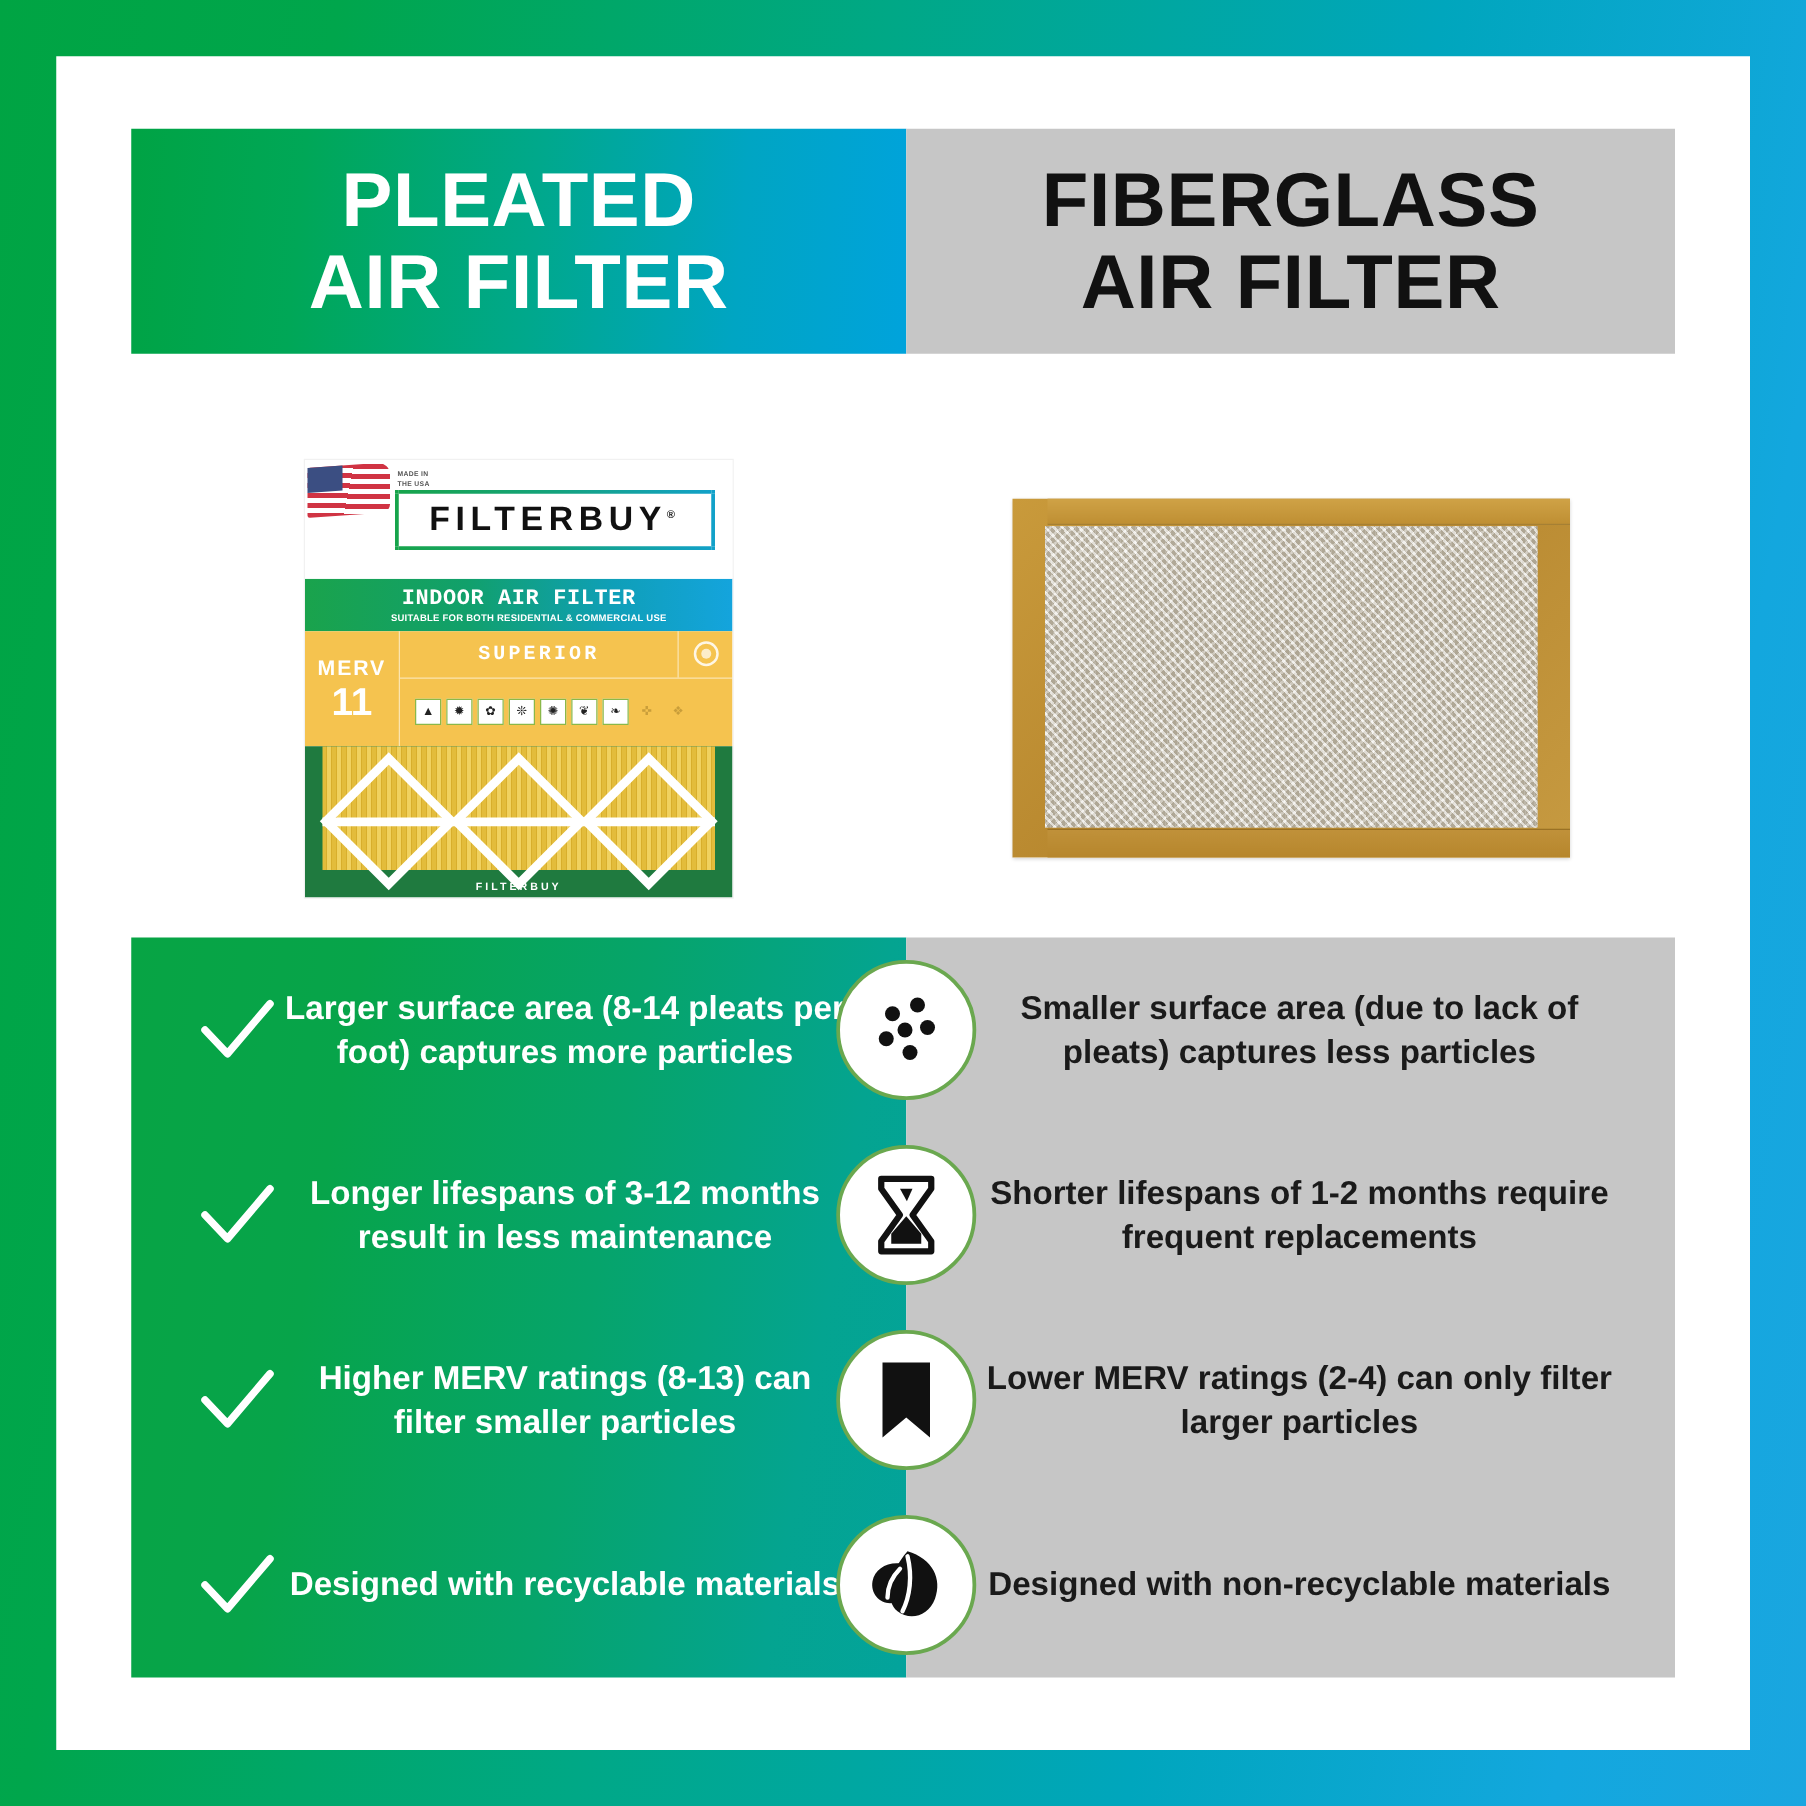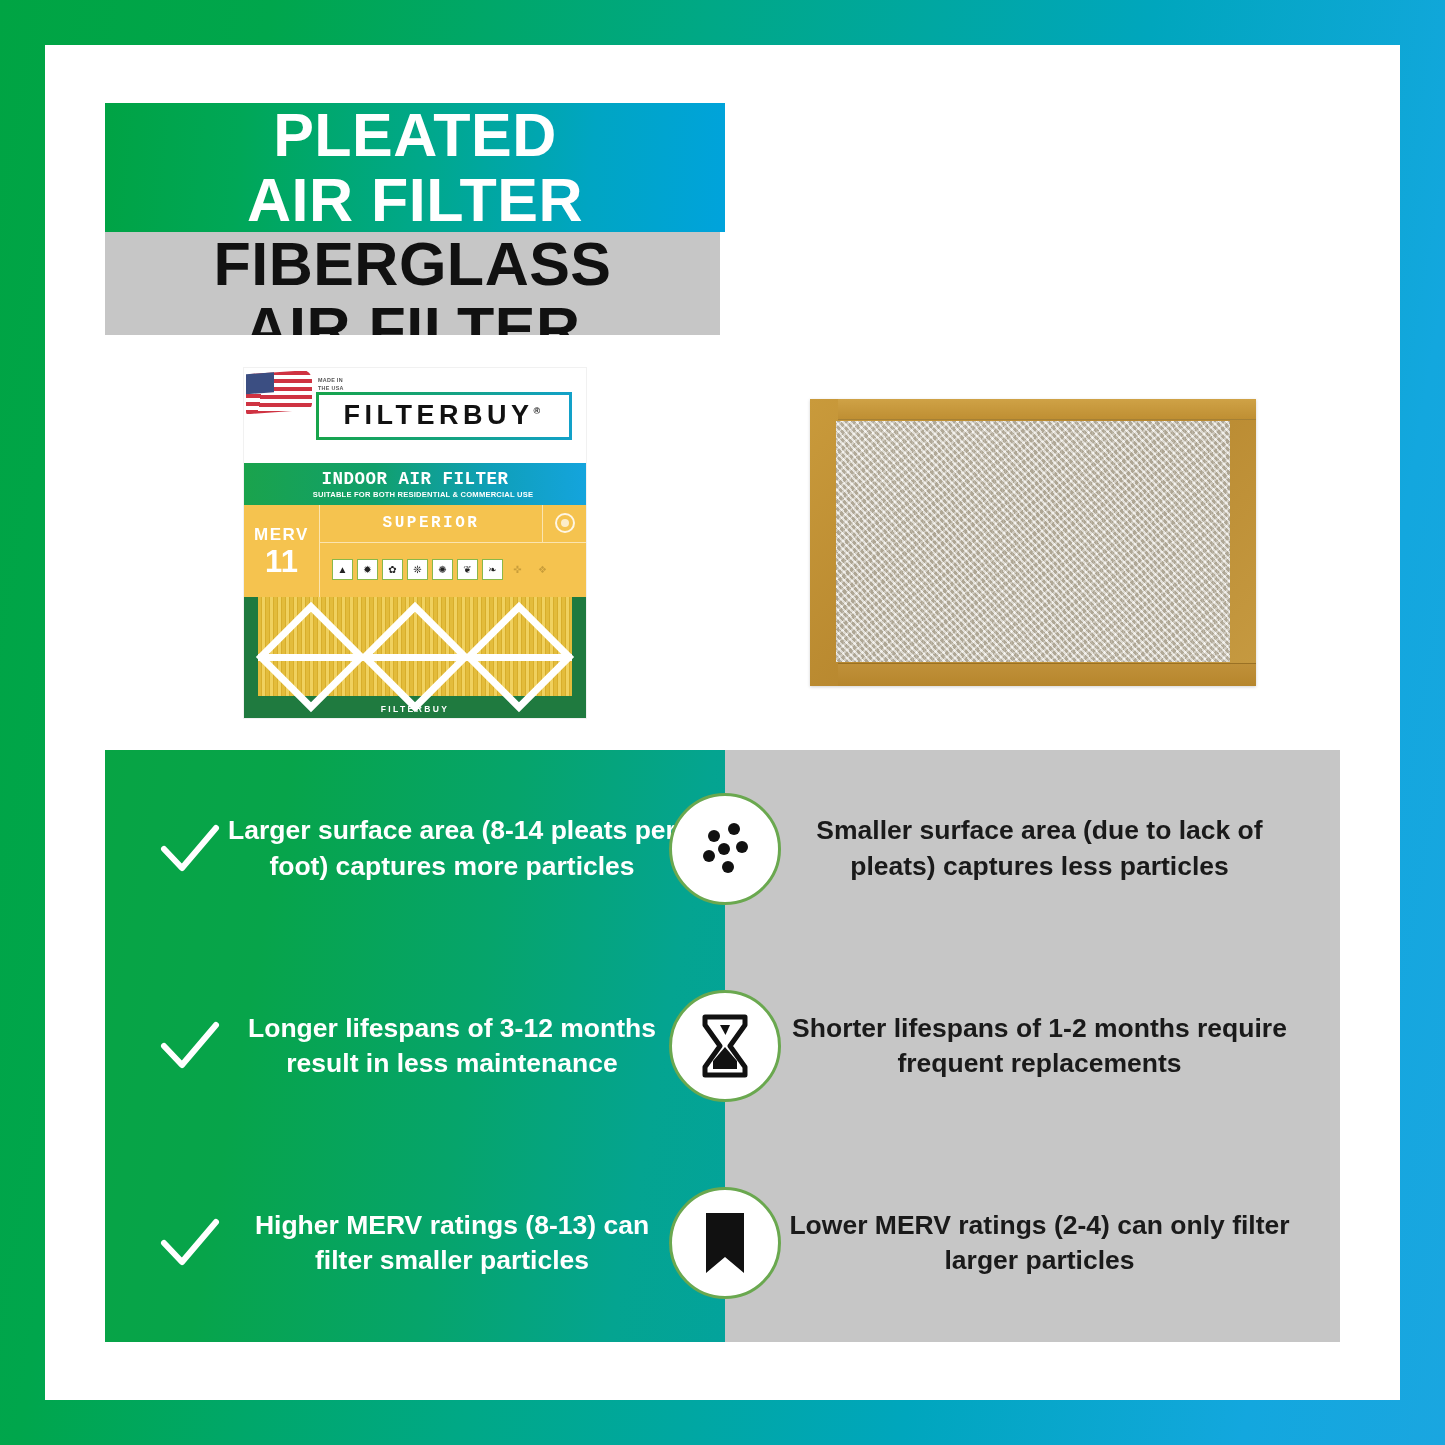--- a/index.html
+++ b/index.html
@@ -30,21 +30,20 @@
   }
 
   
   #header-row {
     position: absolute;
     left: 60px;
     top: 58px;
     width: 1235px;
     height: 180px;
     display: flex;
-    flex-direction: column;
   }
   #header-left {
     width: 620px;
     height: 100%;
     background: linear-gradient(95deg, #00a344 0%, #00a757 22%, #00a88c 52%, #00a5c3 78%, #00a3dc 100%);
     display: flex;
     align-items: center;
     justify-content: center;
   }
   #header-right {
@@ -532,18 +531,39 @@
           <div class="icon-slot">
             <div class="badge">
               <svg width="50" height="66" viewBox="0 0 50 66">
                 <path d="M6 3 H44 V63 L25 47 L6 63 Z" fill="#111"></path>
               </svg>
             </div>
           </div>
           <div class="cell-right">Lower MERV ratings (2-4) can only filter larger particles</div>
         </div>
 
+        <div class="crow">
+          <div class="cell-left">
+            <div class="check">
+              <svg width="60" height="52" viewBox="0 0 60 52">
+                  <path d="M4 26 L22 45 L56 5" fill="none" stroke="#ffffff" stroke-width="6" stroke-linecap="round" stroke-linejoin="round"></path>
+                </svg>
+            </div>
+            <div class="left-text">Designed with recyclable materials</div>
+          </div>
+          <div class="icon-slot">
+            <div class="badge">
+              <svg width="70" height="66" viewBox="0 0 70 66">
+                <path d="M36 6 C56 12 64 28 58 44 C53 58 38 62 28 54 C18 46 20 24 36 6 Z" fill="#111"></path>
+                <path d="M36 10 C40 26 38 42 32 54" fill="none" stroke="#fff" stroke-width="3.5" stroke-linecap="round"></path>
+                <path d="M32 16 C20 14 10 20 8 30 C6 41 16 50 26 47 C33 45 35 30 32 16 Z" fill="#111"></path>
+                <path d="M30 20 C23 27 20 35 20 43" fill="none" stroke="#fff" stroke-width="3.5" stroke-linecap="round"></path>
+              </svg>
+            </div>
+          </div>
+          <div class="cell-right">Designed with non-recyclable materials</div>
+        </div>
 
       </div>
     </div>
 
   </div>
 </div>
 
 </body></html>

